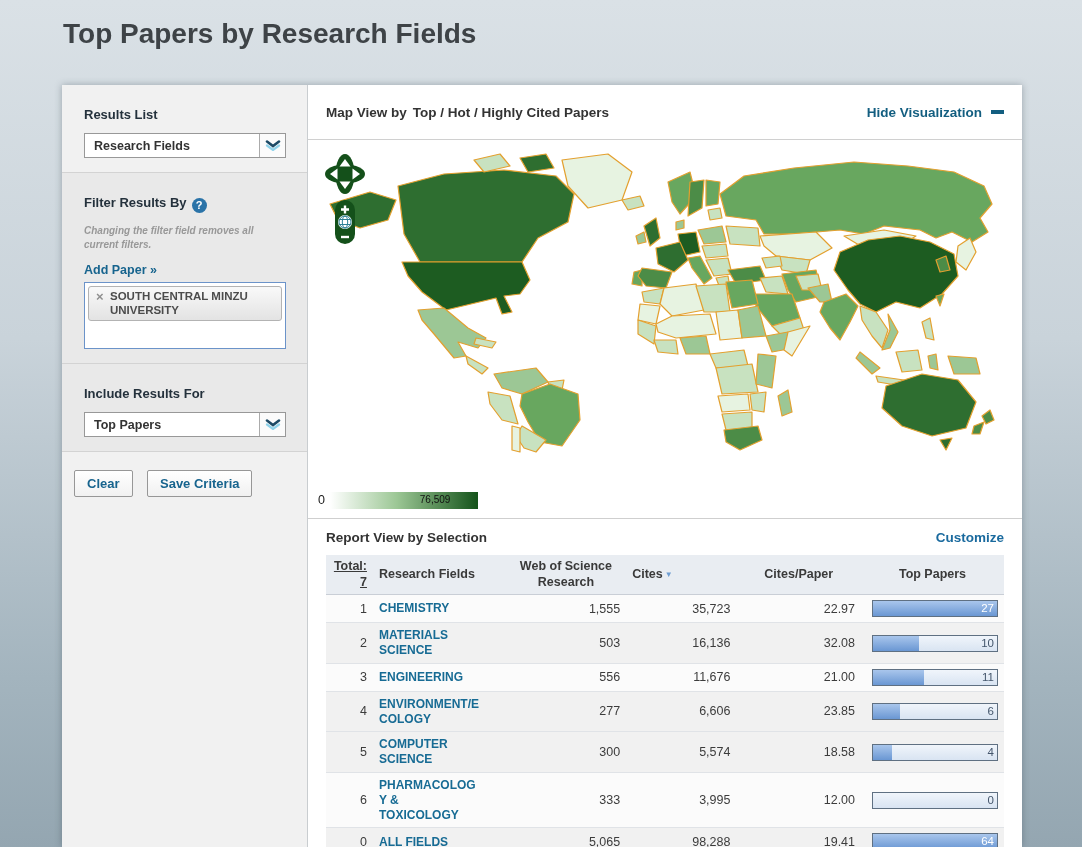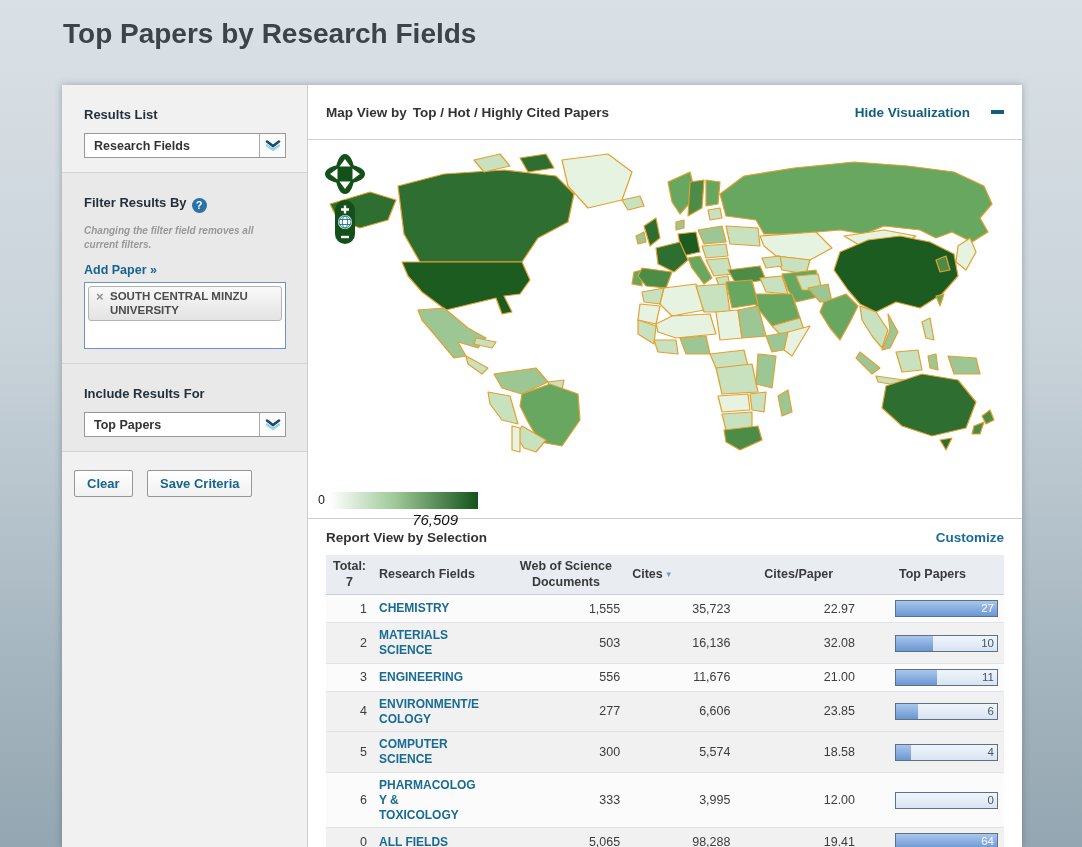--- a/index.html
+++ b/index.html
@@ -35,57 +35,57 @@
   .btn { background:linear-gradient(#ffffff,#f1f1f1); border:1px solid #979797; color:#17648e; font-weight:bold;
     font-size:13px; padding:5px 12px; border-radius:2px; font-family:inherit; cursor:pointer; }
   .btn + .btn { margin-left:10px; }
 
   
   .main { flex:1; background:#fff; position:relative; }
   .panel-header { height:55px; display:flex; align-items:center; justify-content:space-between;
     padding:0 18px; border-bottom:1px solid #d0d0d0; }
   .panel-title { font-size:13.5px; font-weight:bold; color:#333; }
   .panel-title .sub { margin-left:6px; }
-  .hide-viz { font-size:13.5px; font-weight:bold; color:#135e80; text-decoration:none; display:flex; align-items:center; cursor:pointer;gap:12px; }
+  .hide-viz { font-size:13.5px; font-weight:bold; color:#135e80; text-decoration:none; display:flex; align-items:center; cursor:pointer; }
   .minus-icon { width:13px; height:4px; background:#135e80; margin-left:9px; display:inline-block; }
 
   .map-area { position:relative; height:378px; background:#fff; }
   .map-controls { position:absolute; left:16px; top:12px; z-index:2; }
   svg.worldmap { position:absolute; left:16px; top:4px; }
   svg.worldmap * { stroke:#e3a02f; stroke-width:1.2; stroke-linejoin:round; }
   .m1{fill:#1d5c21}.m2{fill:#2e6e30}.m3{fill:#4c8c47}.m4{fill:#68a75f}.m5{fill:#9cc795}.m6{fill:#c8e2c0}.m7{fill:#e7f3e1}
   .legend { position:absolute; left:22px; bottom:9px; width:148px; height:17px;
     background:linear-gradient(to right,#ffffff,#9cc795 45%,#14531a); }
   .lg-min { position:absolute; left:-12px; top:1px; font-size:12.5px; color:#1a1a1a; }
-  .lg-max { position:absolute; left:71%; transform:translateX(-50%); top:19px; font-size:15px; color:#111;font-style:italic; }
+  .lg-max { position:absolute; left:71%; transform:translateX(-50%); top:2px; font-size:10px; color:#111; }
 
   .report-header { height:37px; display:flex; align-items:center; justify-content:space-between;
     padding:12px 18px; border-top:1px solid #cfcfcf; }
   .report-title { font-size:13.5px; font-weight:bold; color:#333; }
   .customize { font-size:13.5px; font-weight:bold; color:#1a6a9e; text-decoration:none; cursor:pointer; }
 
   table.report { margin:0 18px; border-collapse:collapse; width:678px; table-layout:fixed; }
   table.report th { background:#e9edf2; border-bottom:1px solid #c9ced6; padding:4px 6px;
     font-size:12.5px; font-weight:bold; color:#3a3a3a; vertical-align:middle; line-height:1.25; }
-  th.th-total { width:46px; text-align:center; }
+  th.th-total { width:46px; text-align:right;text-decoration:underline; }
   th.th-field { width:130px; text-align:left; }
   th.th-docs  { width:118px; text-align:center; }
   th.th-cites { width:108px; text-align:left; color:#5b8fc9; cursor:pointer; }
   th.th-cites .tri { font-size:8px; color:#6f9ed2; vertical-align:1px; margin-left:2px; }
   th.th-cpp   { width:122px; text-align:center; }
   th.th-top   { width:140px; text-align:center; }
   table.report td { padding:5px 6px; border-top:1px solid #e0e3e7; color:#3c3c3c;
     font-size:12.5px; vertical-align:middle; line-height:1.15; }
   table.report tr:first-child td { border-top:none; }
   td.rank { text-align:right; padding-right:16px; }
   td.field a { color:#176b94; font-weight:bold; font-size:12px; text-decoration:none; white-space:pre-line; cursor:pointer; }
   td.num { text-align:right; padding-right:10px; }
   tr.shaded { background:#f1f1f1; }
   tr.plain { background:#fbfbfb; }
-  .bar-track { position:relative; width:103px; height:17px; border:1px solid #5f7082;
+  .bar-track { position:relative; width:126px; height:17px; border:1px solid #5f7082;
     background:linear-gradient(#f0f5fb,#d9e4f2); margin-left:auto; margin-right:0; }
   .bar-fill { position:absolute; left:0; top:0; bottom:0; background:linear-gradient(#a9c6ec,#6a97d3); }
   .bar-num { position:absolute; right:3px; top:1px; font-size:11.5px; color:#44566c; }
   .bar-num.on-fill { color:#fff; }
 </style>
 </head>
 <body>
 
 <h1 class="page-title">Top Papers by Research Fields</h1>
 
@@ -287,21 +287,21 @@
     </div>
 
     <table class="report">
       <thead>
         <tr>
           <th class="th-total">
             <div>Total:</div>
               <div>7</div>
           </th>
           <th class="th-field">Research Fields</th>
-          <th class="th-docs">Web of Science Documents</th>
+          <th class="th-docs">Web of Science Research</th>
           <th class="th-cites">
             <span>Cites</span><span class="tri">▼</span>
           </th>
           <th class="th-cpp">Cites/Paper</th>
           <th class="th-top">Top Papers</th>
         </tr>
       </thead>
       <tbody>
           <tr class="plain">
             <td class="rank">1</td>

